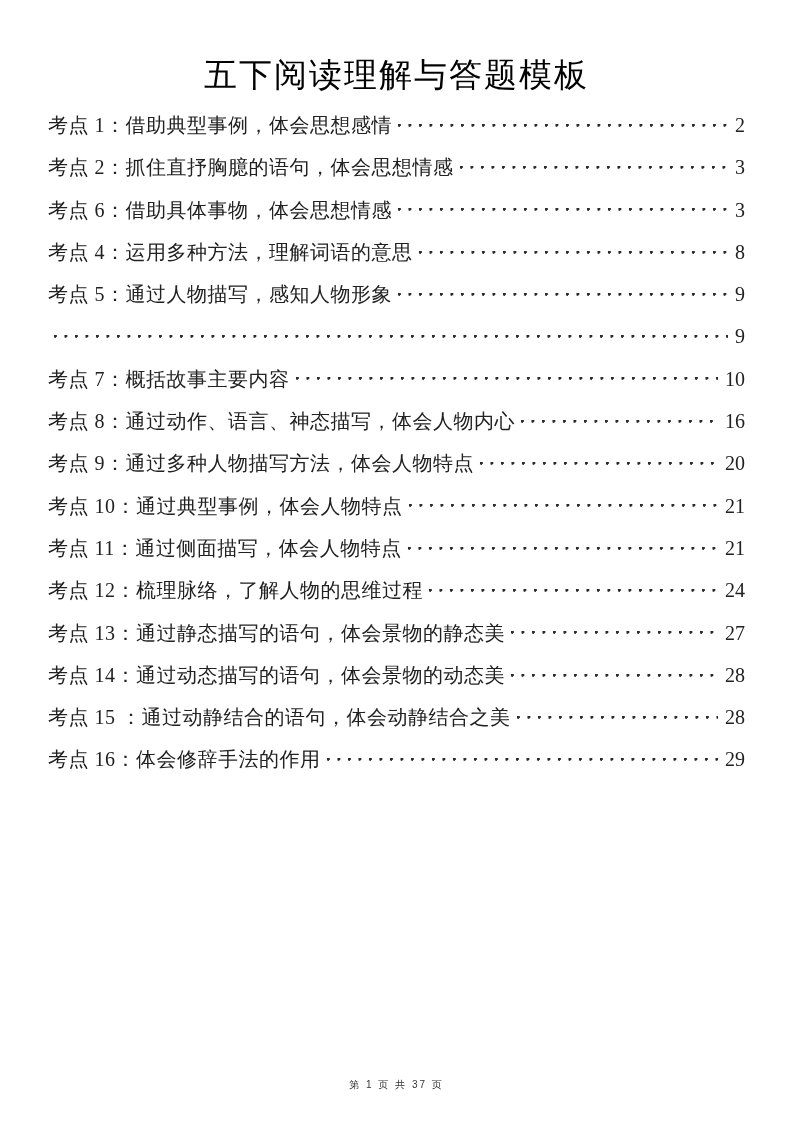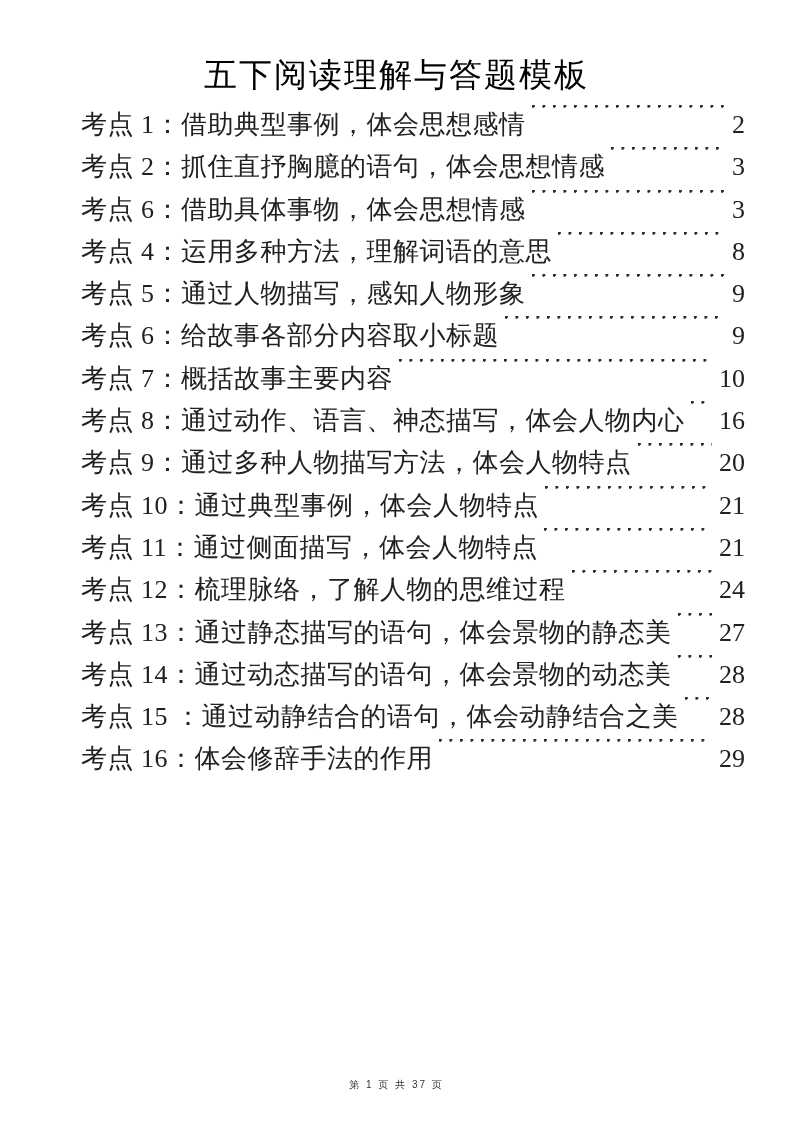--- a/index.html
+++ b/index.html
@@ -23,26 +23,25 @@
     line-height: 46px;
     font-weight: normal;
     color: #000000;
     letter-spacing: 2px;
   }
   .toc {
     margin: 6px 48px 0 48px;
   }
   .toc-row {
     display: flex;
-    align-items: flex-start;
+    align-items: center;
     height: 42.3px;
-    font-size: 26px;
+    font-size: 20px;
     line-height: 42.3px;
     white-space: nowrap;
-    margin-left: 33px;
   }
   .toc-label {
     white-space: nowrap;
     letter-spacing: 0.5px;
   }
   .toc-dots {
     flex: 1 1 auto;
     height: 5px;
     margin: 0 7px 0 5px;
     background-image: radial-gradient(circle at 2.2px 2.2px, #2b2b2b 1.35px, transparent 1.7px);
@@ -100,21 +99,20 @@
     <span class="toc-page">8</span>
   </div>
 
   <div class="toc-row">
     <span class="toc-label">考点 5：通过人物描写，感知人物形象</span>
     <span class="toc-dots"></span>
     <span class="toc-page">9</span>
   </div>
 
   <div class="toc-row">
-    <span class="toc-label">考点 6：给故事各部分内容取小标题</span>
     <span class="toc-dots"></span>
     <span class="toc-page">9</span>
   </div>
 
   <div class="toc-row">
     <span class="toc-label">考点 7：概括故事主要内容</span>
     <span class="toc-dots"></span>
     <span class="toc-page">10</span>
   </div>
 

